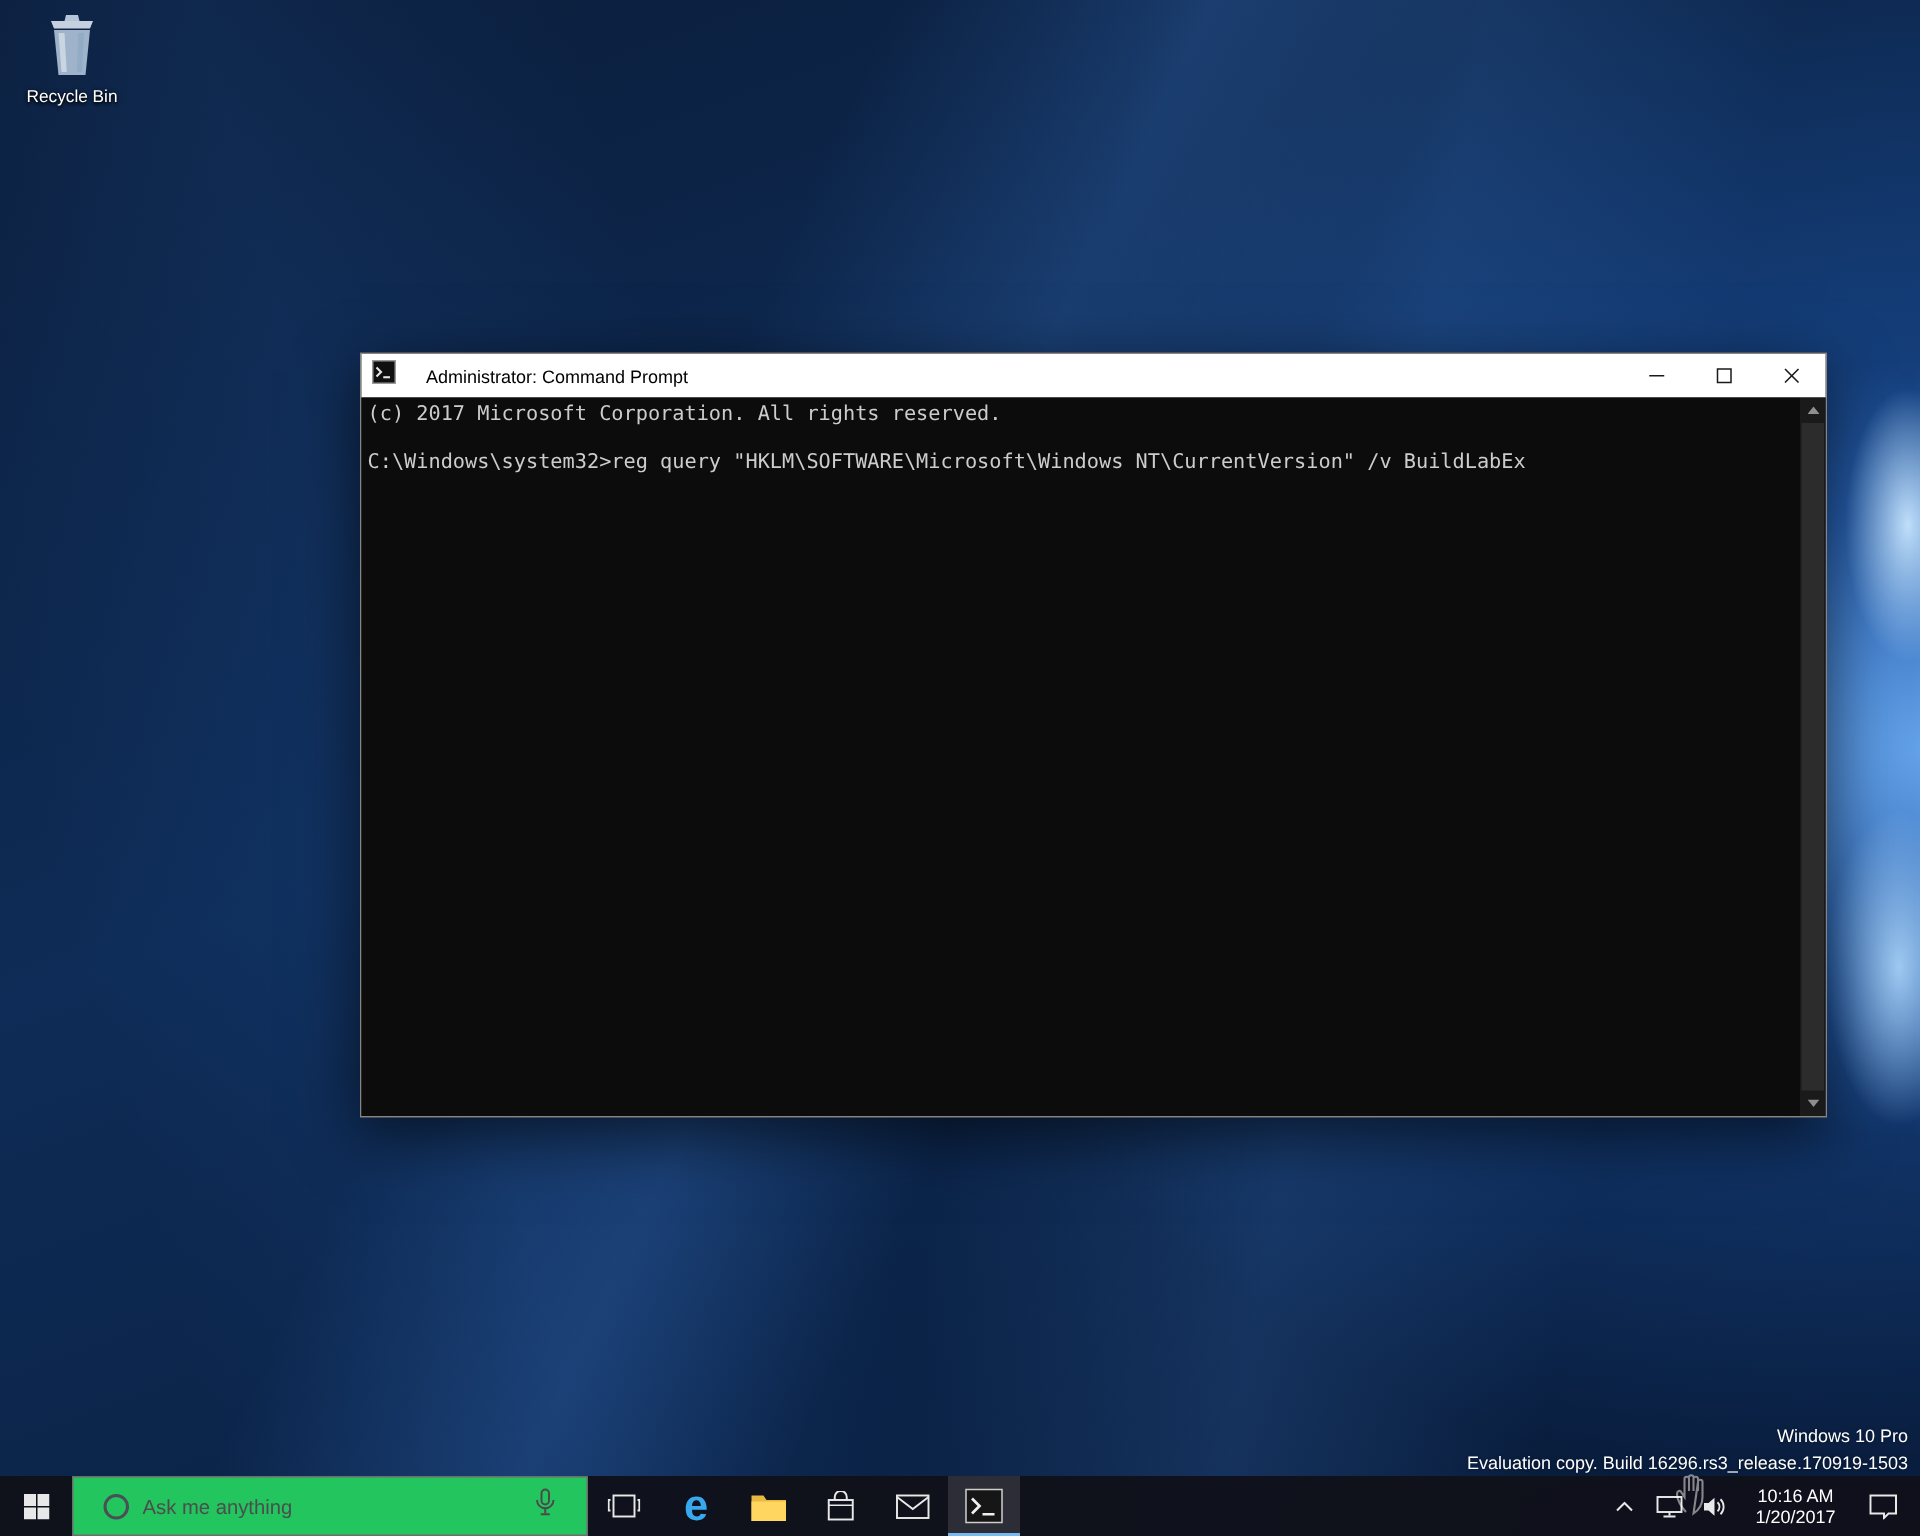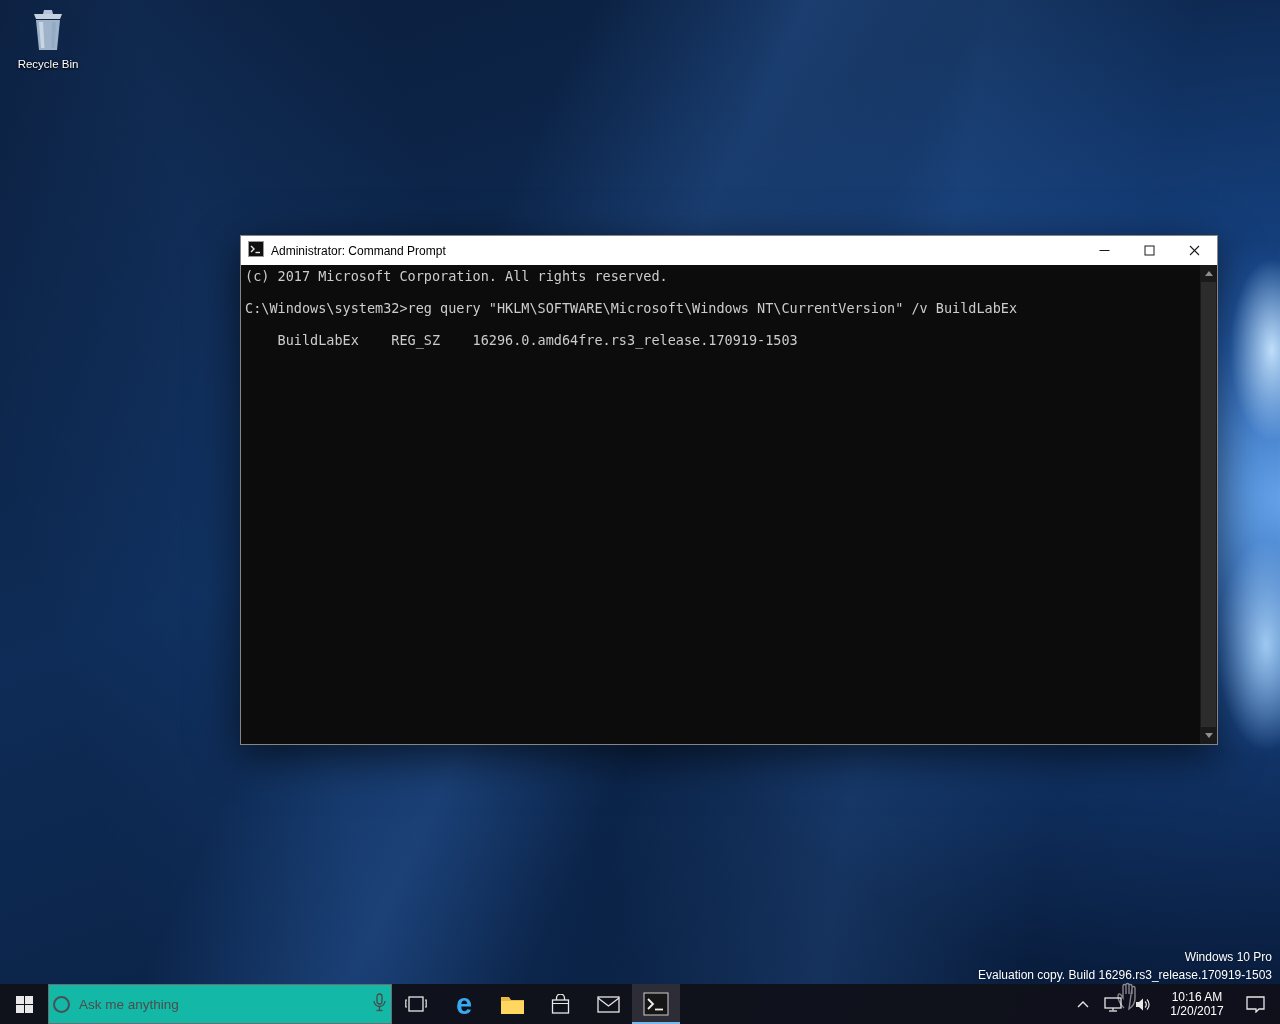--- a/index.html
+++ b/index.html
@@ -28,21 +28,21 @@
   }
 
   
   .cmd-window {
     position:absolute; left:240px; top:235px; width:978px; height:510px;
     border:1px solid #858585; background:#0c0c0c;
     box-shadow:0 12px 40px rgba(0,0,0,.6);
   }
   .titlebar {
     height:29px; background:#ffffff; display:flex; align-items:center;
-    padding-left:7px; gap:7px;
+    padding-left:7px; gap:20px;
   }
   .titlebar .title { font-size:12px; color:#000; flex:0 1 auto; white-space:nowrap; }
   .win-controls { margin-left:auto; display:flex; height:29px; }
   .win-btn { width:45px; height:29px; display:flex; align-items:center; justify-content:center; }
   .console {
     position:absolute; left:0; right:17px; top:29px; bottom:0;
     background:#0c0c0c; padding:3px 2px 0 4px; overflow:hidden;
     font-family:"DejaVu Sans Mono", monospace; font-size:13.5px; line-height:16px; color:#cccccc;
   }
   .cline { white-space:pre; height:16px; }
@@ -72,21 +72,21 @@
   }
 
   
   .taskbar {
     position:absolute; left:0; right:0; bottom:0; height:40px;
     background:rgba(16,17,26,.97); display:flex; align-items:stretch; z-index:40;
   }
   .tb-btn { width:48px; display:flex; align-items:center; justify-content:center; flex:0 0 auto; }
   .tb-btn.active { background:rgba(255,255,255,.12); box-shadow:inset 0 -2px 0 #76b9ed; }
   .search-box {
-    flex:0 0 344px; background:#14b8a6; display:flex; align-items:center; gap:9px; padding:0 4px;
+    flex:0 0 344px; background:#22c55e; display:flex; align-items:center; gap:9px; padding:0 20px;
     border:1px solid #6d6d6d;
   }
   .cortana-ring { width:17px; height:17px; border:2px solid #4a4f55; border-radius:50%; flex:0 0 auto; }
   .search-box input {
     flex:1; border:none; outline:none; font-size:13.5px; color:#222; background:transparent;
     font-family:"Liberation Sans", sans-serif;
   }
   .search-box input::placeholder { color:#4d4d4d; opacity:1; }
   .edge-glyph { font-family:"Liberation Sans", sans-serif; font-weight:bold; font-size:29px; color:#38a9ee; line-height:1; }
   .tray { margin-left:auto; display:flex; align-items:center; padding-right:6px; flex:0 0 auto; }
@@ -139,21 +139,20 @@
             </svg>
         </div>
       </div>
     </div>
 
     <div class="console">
       <div class="cline">(c) 2017 Microsoft Corporation. All rights reserved.</div>
       <div class="cline"></div>
       <div class="cline">C:\Windows\system32&gt;reg query "HKLM\SOFTWARE\Microsoft\Windows NT\CurrentVersion" /v BuildLabEx</div>
       <div class="cline"></div>
-      <div class="cline">    BuildLabEx    REG_SZ    16296.0.amd64fre.rs3_release.170919-1503</div>
       <div class="cline"></div>
       <div class="cline"></div>
     </div>
 
     <div class="vscroll">
       <div class="arrow up">
         <svg width="8" height="5" viewBox="0 0 8 5">
             <polygon points="4,0 8,5 0,5" fill="#8f8f8f"></polygon>
           </svg>
       </div>

